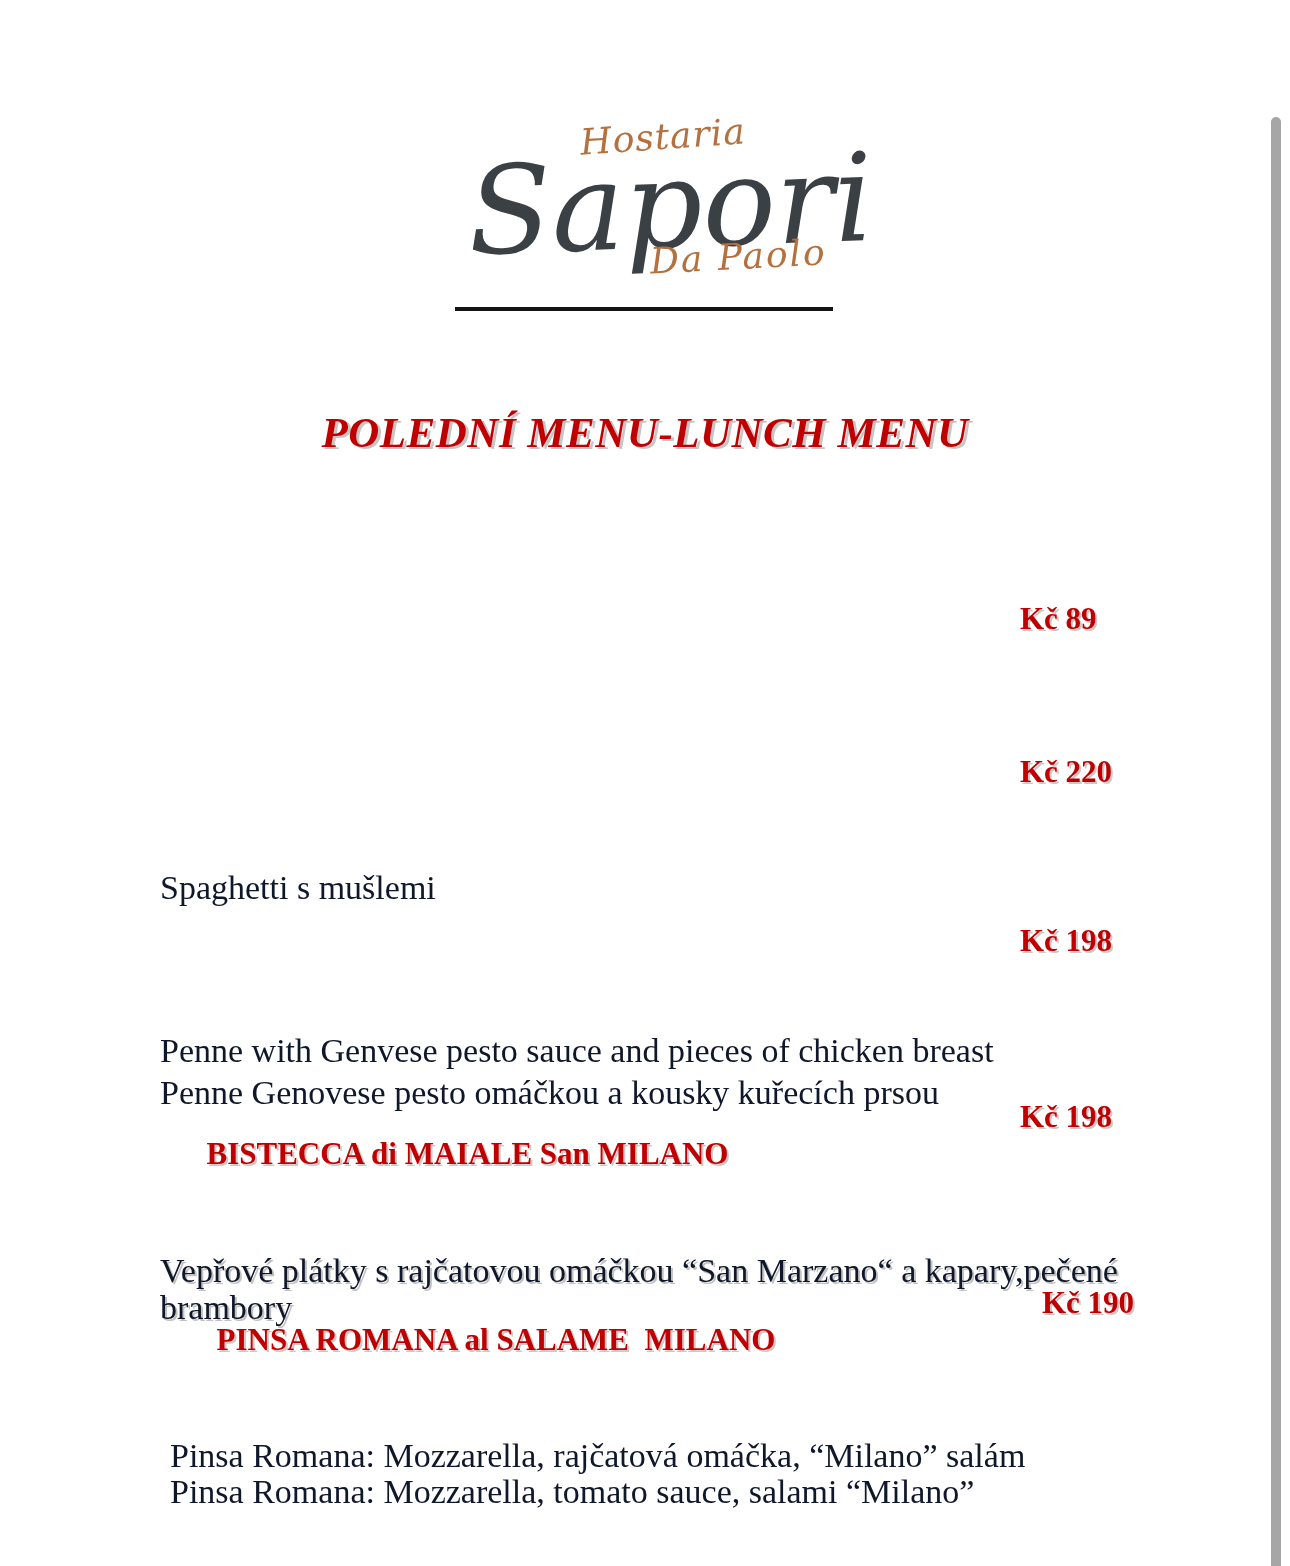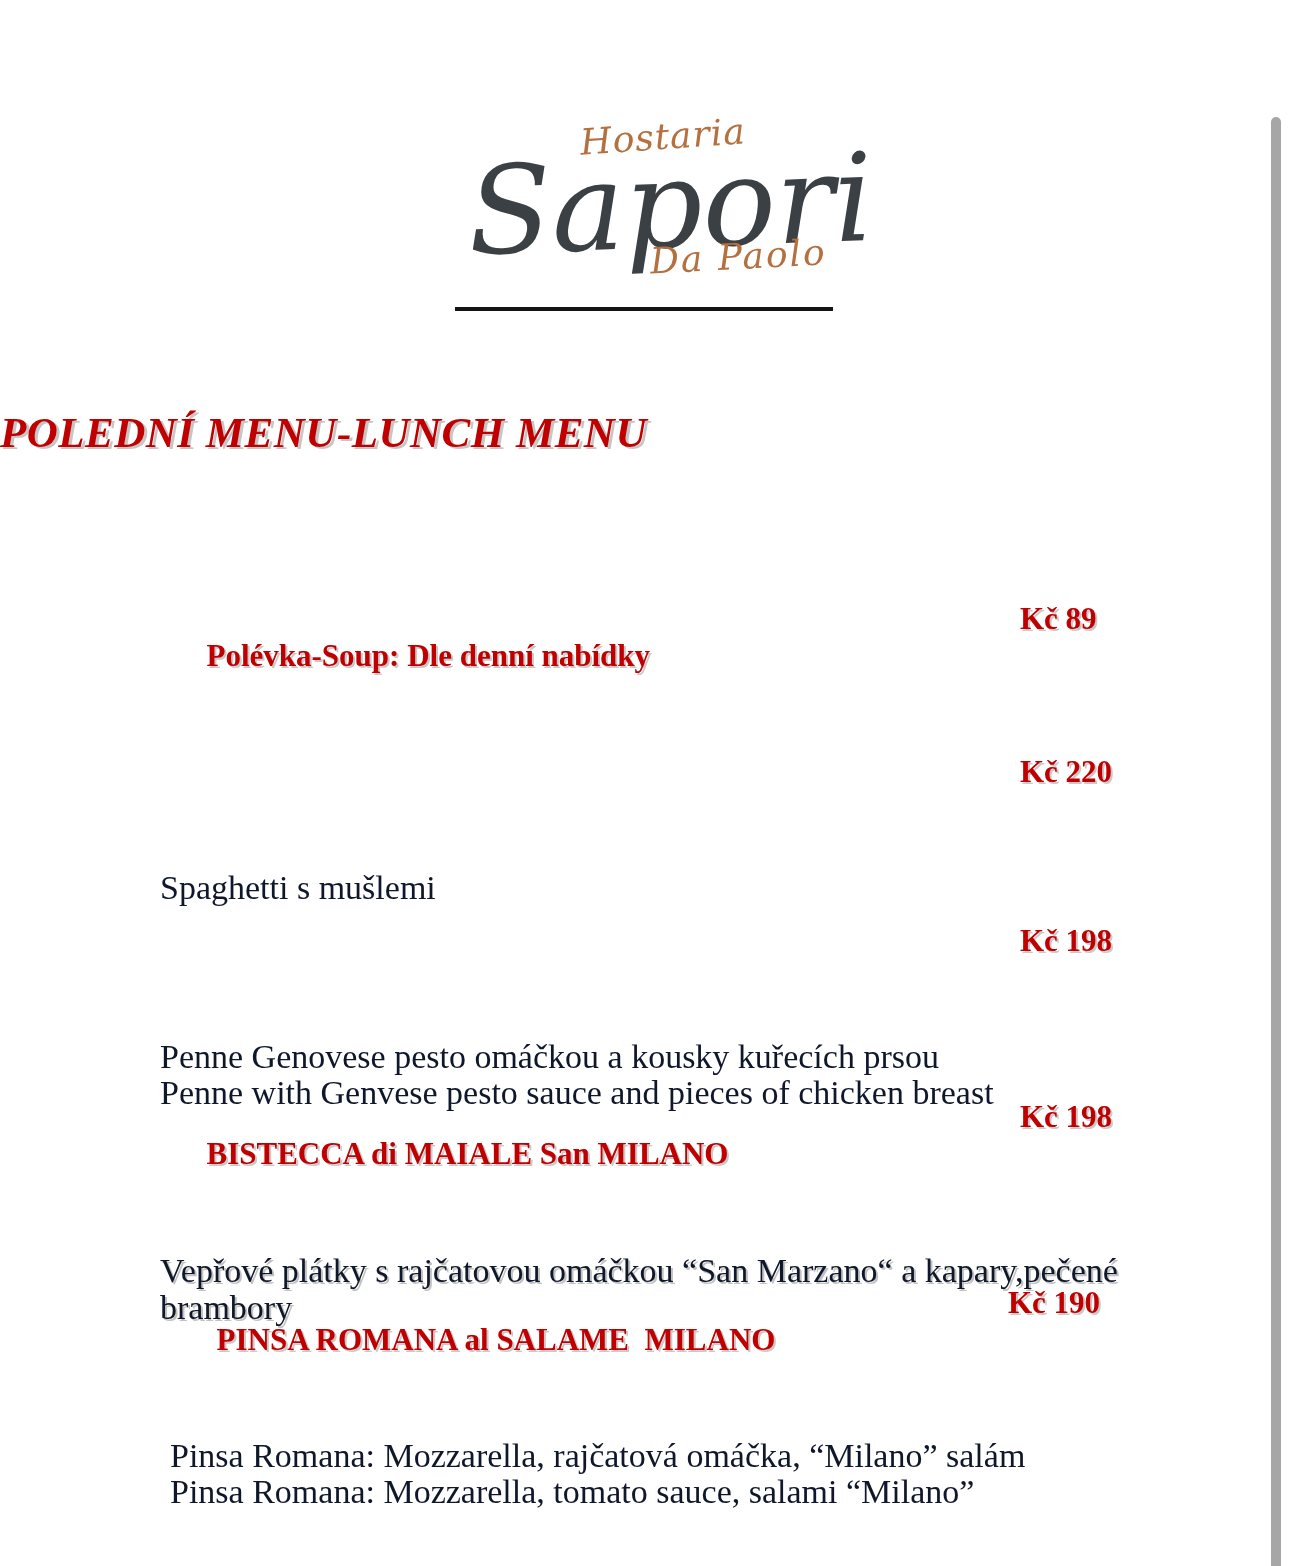--- a/index.html
+++ b/index.html
@@ -49,21 +49,21 @@
     width: 378px; height: 4px;
     background: #141414;
   }
 
   
   .menu-title {
     position: absolute;
     left: 0; top: 408px;
     width: 1290px;
     margin: 0;
-    text-align: left;
+    text-align: center;
     font-size: 43px;
     font-weight: bold;
     font-style: italic;
     letter-spacing: 0.5px;
     color: #c00000;
     text-shadow: 3px 2px 0 #c6c6c6;
     white-space: pre-wrap;
   }
 
   
@@ -95,21 +95,21 @@
     white-space: pre-wrap;
   }
   .item-desc.first { margin-top: 6px; }
 
   .item-soup      { top: 600px; }
   .item-spaghetti { top: 753px; }
   .item-penne     { top: 922px; }
   .item-bistecca  { top: 1098px; }
   .item-bistecca .item-desc { text-shadow: 2px 2px 0 #c2c2c2; line-height: 37px; }
   .item-pinsa     { top: 1284px; left: 170px; }
-  .item-pinsa .item-price { left: 838px; }
+  .item-pinsa .item-price { left: 872px; }
 
   
   .scroll-thumb {
     position: absolute;
     left: 1271px; top: 117px;
     width: 10px; height: 1449px;
     background: #a6a6a6;
     border-radius: 6px 6px 0 0;
   }
 </style>
@@ -122,38 +122,37 @@
     <div class="logo-hostaria">Hostaria</div>
     <div class="logo-sapori">Sapori</div>
     <div class="logo-dapaolo">Da Paolo</div>
     <div class="logo-rule"></div>
   </header>
 
   <h1 class="menu-title">POLEDNÍ MENU-LUNCH MENU</h1>
 
   <section class="item item-soup">
     <h2 class="item-head">
-      <span class="item-name">Polévka-Soup: Dle denní nabídky</span>
       <span class="item-price">Kč 89</span>
     </h2>
   </section>
 
   <section class="item item-spaghetti">
     <h2 class="item-head">
       <span class="item-price">Kč 220</span>
     </h2>
     <p class="item-desc first">Spaghetti s mušlemi</p>
   </section>
 
   <section class="item item-penne">
     <h2 class="item-head">
       <span class="item-price">Kč 198</span>
     </h2>
+    <p class="item-desc">Penne with Genvese pesto sauce and pieces of chicken breast</p>
     <p class="item-desc first">Penne Genovese pesto omáčkou a kousky kuřecích prsou</p>
-    <p class="item-desc">Penne with Genvese pesto sauce and pieces of chicken breast</p>
   </section>
 
   <section class="item item-bistecca">
     <h2 class="item-head">
       <span class="item-name">BISTECCA di MAIALE San MILANO</span>
       <span class="item-price">Kč 198</span>
     </h2>
     <p class="item-desc first">Vepřové plátky s rajčatovou omáčkou “San Marzano“ a kapary,pečené brambory</p>
   </section>
 

